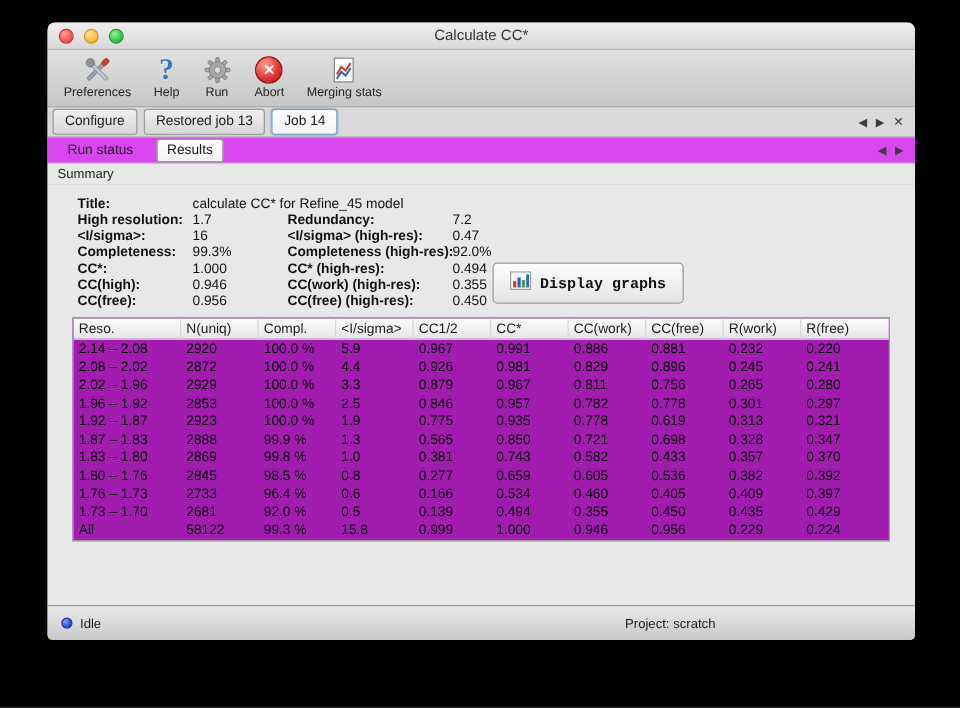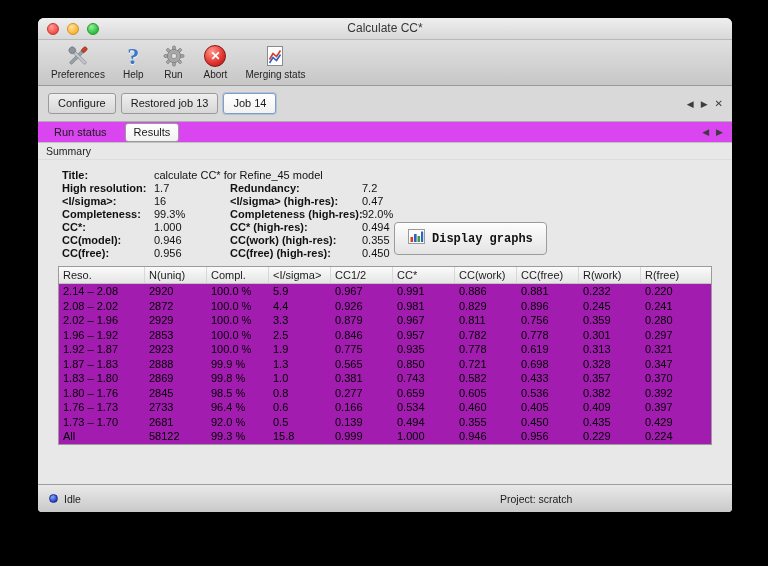--- a/index.html
+++ b/index.html
@@ -26,22 +26,22 @@
   .tool { display:flex; flex-direction:column; align-items:center; padding:1px 5px; border-radius:4px; cursor:default; }
   .tool-icon { height:26px; display:flex; align-items:center; justify-content:center; }
   .tool-label { font-size:10px; color:#242424; margin-top:0px; white-space:nowrap; }
   .help-q { font-family:"Liberation Serif",serif; font-size:24px; font-weight:bold; color:#3b77c9;
             text-shadow:0 1px 1px rgba(255,255,255,.9); line-height:24px; }
   .abort-ball { width:22px; height:22px; border-radius:50%; color:#fff; font-size:12px; font-weight:bold;
                 display:flex; align-items:center; justify-content:center;
                 background:radial-gradient(circle at 35% 28%, #ff9a90, #e53935 55%, #9e1410); border:1px solid #8f1310; }
 
   
-  .tabrow1 { height:36px; flex:none; background:#d9d9d9; border-bottom:1px solid #aeaeae;
-             display:flex; align-items:center; padding-left:10px; gap:5px; }
+  .tabrow1 { height:24px; flex:none; background:#d9d9d9; border-bottom:1px solid #aeaeae;
+             display:flex; align-items:center; padding-left:4px; gap:5px; }
   .tab { font-size:11px; line-height:13px; padding:3px 9px; border:1px solid #9a9a9a; border-radius:3px;
          background:linear-gradient(#efefef,#d7d7d7); color:#1a1a1a; white-space:nowrap; }
   .tab.active { background:linear-gradient(#ffffff,#f2f2f2); border-color:#7d9ec9; box-shadow:0 0 0 1px rgba(125,158,201,.4); }
   .tabrow2 { height:21px; flex:none; background:#d946ef; border-bottom:1px solid #c2c2c2;
              display:flex; align-items:center; padding-left:8px; gap:10px; }
   .subtab { font-size:11px; line-height:13px; padding:2px 8px; color:#1a1a1a; white-space:nowrap; }
   .subtab.active { border:1px solid #9a9a9a; border-radius:3px; background:linear-gradient(#ffffff,#f2f2f2); }
   .tab-controls { margin-left:auto; display:flex; align-items:center; gap:7px; padding-right:9px;
                   font-size:9px; color:#3c3c3c; }
   .tab-controls span { cursor:default; }
@@ -191,21 +191,21 @@
         <span class="sg-label">Completeness:</span>
         <span class="sg-value">99.3%</span>
         <span class="sg-label">Completeness (high-res):</span>
         <span class="sg-value">92.0%</span>
 
         <span class="sg-label">CC*:</span>
         <span class="sg-value">1.000</span>
         <span class="sg-label">CC* (high-res):</span>
         <span class="sg-value">0.494</span>
 
-        <span class="sg-label">CC(model):</span>
+        <span class="sg-label">CC(high):</span>
         <span class="sg-value">0.946</span>
         <span class="sg-label">CC(work) (high-res):</span>
         <span class="sg-value">0.355</span>
 
         <span class="sg-label">CC(free):</span>
         <span class="sg-value">0.956</span>
         <span class="sg-label">CC(free) (high-res):</span>
         <span class="sg-value">0.450</span>
       </div>
 
@@ -262,21 +262,21 @@
             </div>
             <div class="tr">
               <div class="td col-reso">2.02 – 1.96</div>
               <div class="td col-num">2929</div>
               <div class="td col-num">100.0 %</div>
               <div class="td col-num">3.3</div>
               <div class="td col-num">0.879</div>
               <div class="td col-num">0.967</div>
               <div class="td col-num">0.811</div>
               <div class="td col-num">0.756</div>
-              <div class="td col-num">0.359</div>
+              <div class="td col-num">0.265</div>
               <div class="td col-num">0.280</div>
             </div>
             <div class="tr">
               <div class="td col-reso">1.96 – 1.92</div>
               <div class="td col-num">2853</div>
               <div class="td col-num">100.0 %</div>
               <div class="td col-num">2.5</div>
               <div class="td col-num">0.846</div>
               <div class="td col-num">0.957</div>
               <div class="td col-num">0.782</div>

